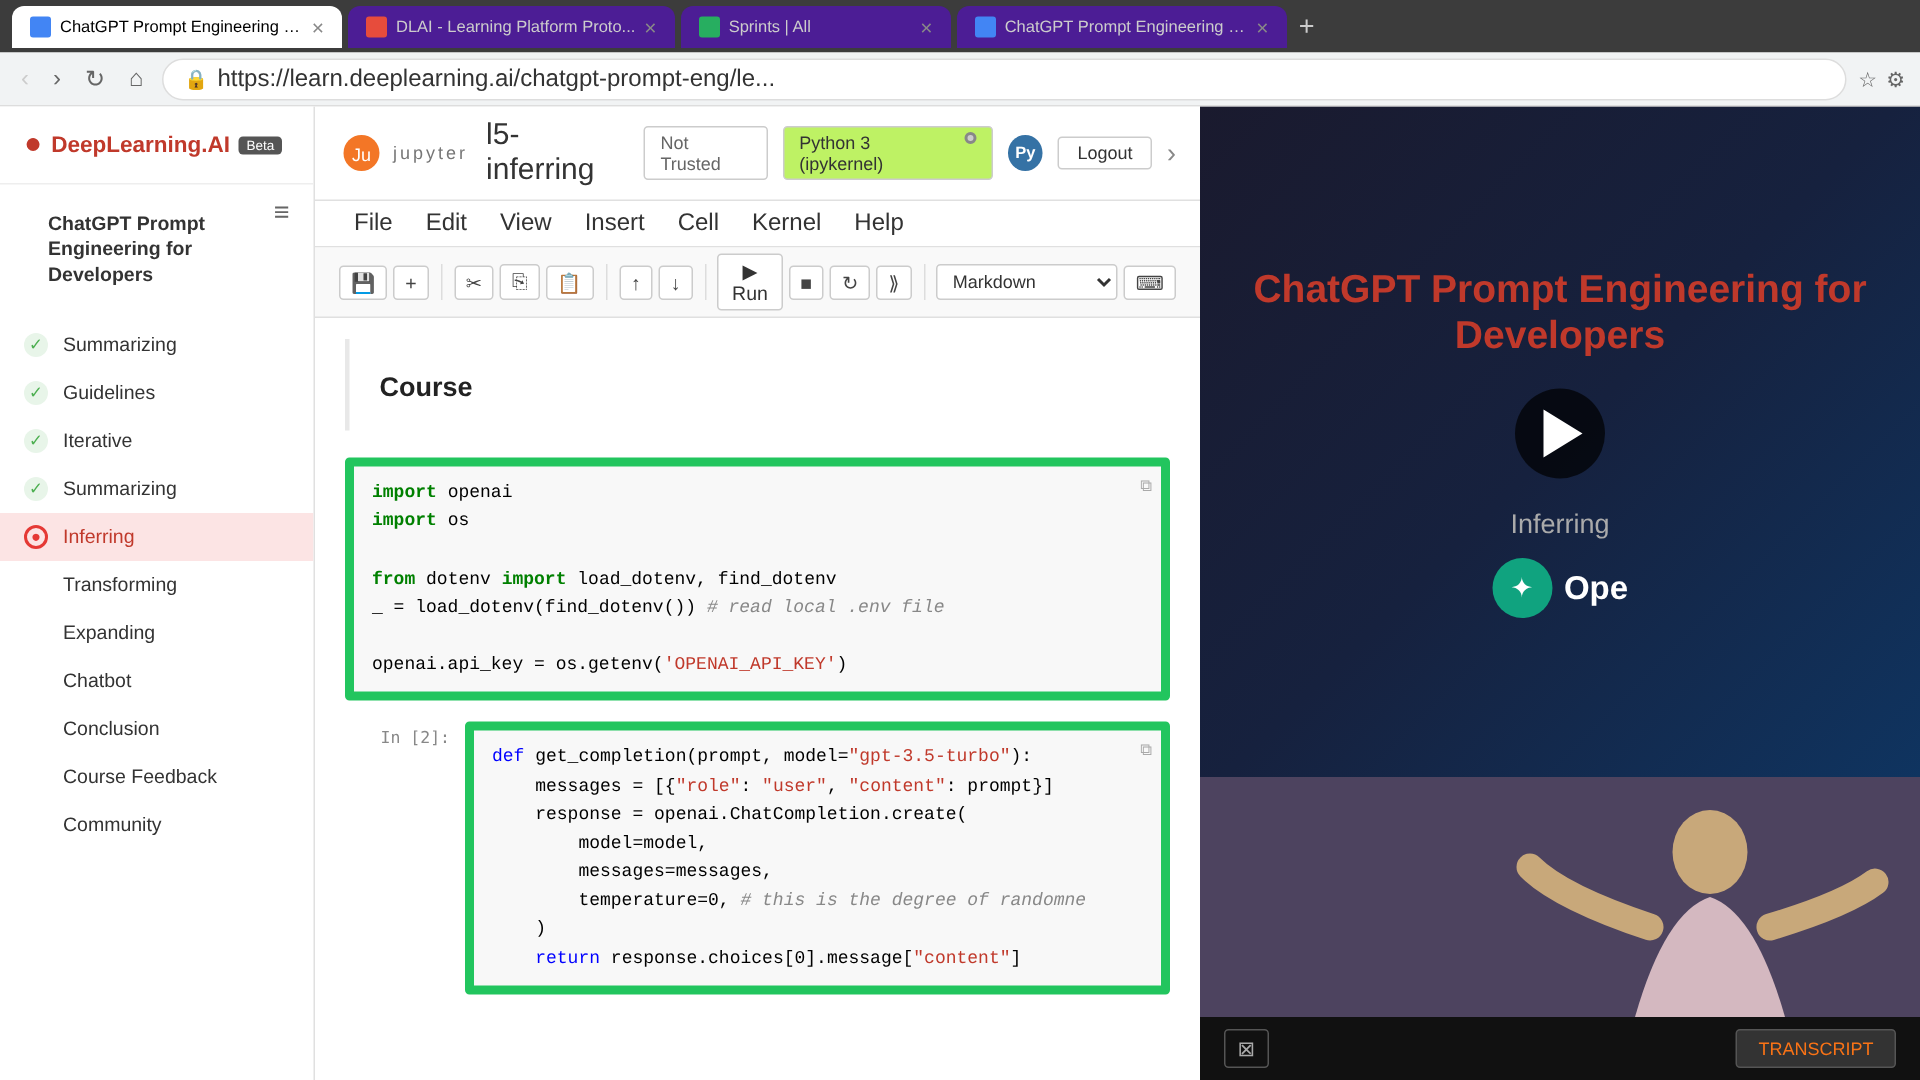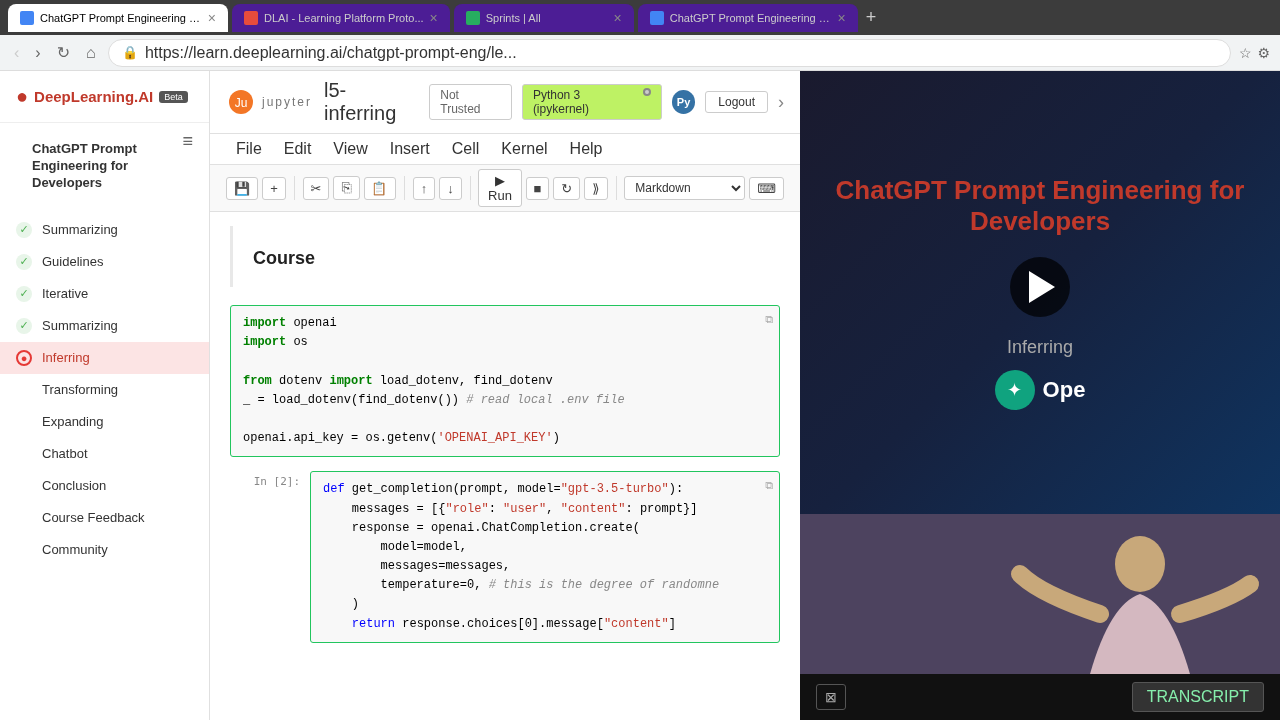--- a/index.html
+++ b/index.html
@@ -69,21 +69,21 @@
 
     
     .notebook-content { flex: 1; overflow-y: auto; padding: 10px 0; background: #fff; }
     .cell-container { padding: 4px 20px; }
     .markdown-cell { border-left: 3px solid #e8e8e8; padding: 10px 20px; margin-bottom: 10px; }
     .markdown-text { font-size: 13px; color: #333; line-height: 1.5; }
     .markdown-h2 { font-size: 18px; font-weight: 600; color: #222; margin: 12px 0 8px; }
     .code-cell { display: flex; margin-bottom: 6px; }
     .cell-prompt { width: 80px; padding: 4px 10px; font-size: 11px; color: #888; text-align: right; flex-shrink: 0; font-family: monospace; }
     .cell-body { flex: 1; min-width: 0; }
-    .code-area { background: #f8f8f8; border: 1px solid #22c55e; border-radius: 3px; padding: 8px 12px; font-family: 'Courier New', monospace; font-size: 12px; line-height: 1.6; overflow-x: auto; position: relative; }
+    .code-area { background: #f8f8f8; border: 6px solid #22c55e; border-radius: 3px; padding: 8px 12px; font-family: 'Courier New', monospace; font-size: 12px; line-height: 1.6; overflow-x: auto; position: relative; }
     .code-copy { position: absolute; right: 6px; top: 6px; color: #aaa; font-size: 11px; cursor: pointer; }
     .kw { color: #008000; font-weight: bold; }
     .kw2 { color: #0000ff; }
     .str { color: #c0392b; }
     .comment { color: #888; font-style: italic; }
 
     
     .right-panel { width: 480px; background: #1a1a2e; display: flex; flex-direction: column; flex-shrink: 0; }
     .video-card { flex: 1; display: flex; flex-direction: column; position: relative; overflow: hidden; }
     .video-bg { background: linear-gradient(135deg, #1a1a2e 0%, #16213e 50%, #0f3460 100%); flex: 1; display: flex; flex-direction: column; align-items: center; justify-content: center; padding: 20px; position: relative; }
@@ -94,21 +94,21 @@
     .openai-logo-area { display: flex; align-items: center; gap: 8px; margin-top: 12px; }
     .openai-circle { width: 40px; height: 40px; background: #10a37f; border-radius: 50%; display: flex; align-items: center; justify-content: center; color: #fff; font-size: 18px; }
     .openai-text { color: #fff; font-size: 22px; font-weight: 600; }
 
     
     .video-thumbnail { height: 160px; background: #2a2a2a; position: relative; overflow: hidden; }
     .thumb-content { width: 100%; height: 100%; background: linear-gradient(to right, #333, #555); display: flex; align-items: center; justify-content: center; }
 
     
     .video-controls { background: #111; padding: 8px 16px; display: flex; align-items: center; gap: 12px; }
-    .transcript-btn { background: #333; color: #86efac; border: 1px solid #555; padding: 5px 14px; font-size: 16px; border-radius: 3px; cursor: pointer; margin-left: auto; }
+    .transcript-btn { background: #333; color: #f97316; border: 1px solid #555; padding: 5px 14px; font-size: 12px; border-radius: 3px; cursor: pointer; margin-left: auto; }
     .caption-btn { color: #aaa; font-size: 14px; cursor: pointer; border: 1px solid #555; padding: 4px 8px; border-radius: 3px; }
 
     
     ::-webkit-scrollbar { width: 6px; height: 6px; }
     ::-webkit-scrollbar-track { background: #f1f1f1; }
     ::-webkit-scrollbar-thumb { background: #ccc; border-radius: 3px; }
   </style>
 </head>
 <body>
 

